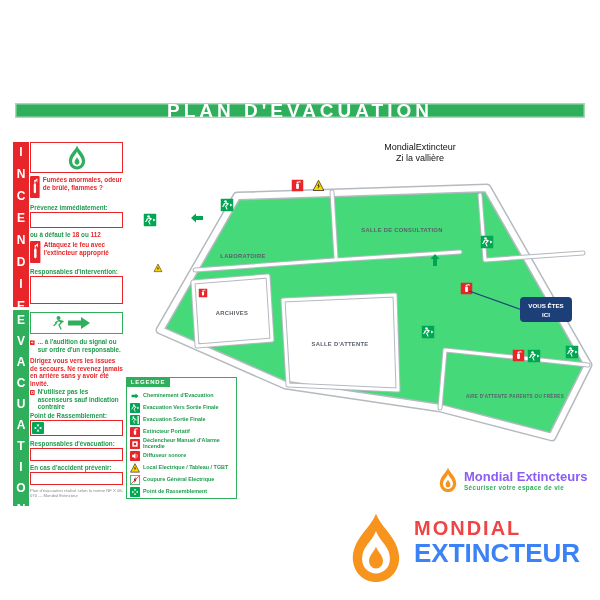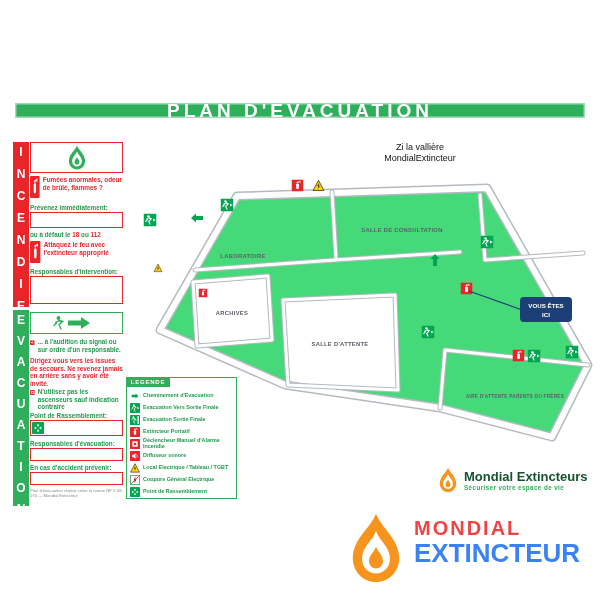--- a/index.html
+++ b/index.html
@@ -36,21 +36,21 @@
   .lg-row svg{flex:0 0 auto}
   .lg-row span{color:#1F9B4D;font-size:5.4px;font-weight:bold;line-height:1.05}
   
   .addr{position:absolute;left:310px;top:142px;width:220px;text-align:center;font-size:9px;color:#111;line-height:1.25}
   
   .room-label text{font-size:5.8px;fill:#5a6068;text-anchor:middle;font-weight:bold;letter-spacing:.3px;
     text-transform:uppercase;font-family:"Liberation Sans",sans-serif}
   .badge-t{font-size:6.2px;fill:#fff;font-weight:bold;text-anchor:middle;font-family:"Liberation Sans",sans-serif}
   
   .slogo{position:absolute;left:437px;top:467px;width:152px;display:flex;gap:5px;align-items:center}
-  .slogo-name{font-size:13px;font-weight:bold;color:#14532d;line-height:1.05}
+  .slogo-name{font-size:13px;font-weight:bold;color:#8b5cf6;line-height:1.05}
   .slogo-tag{font-size:6.3px;font-weight:bold;color:#2FAE5B;letter-spacing:.4px}
   .blogo-text{position:absolute;left:414px;top:517px}
   .blogo-l1{font-size:20px;font-weight:bold;color:#ef4444;letter-spacing:2px;line-height:1.1}
   .blogo-l2{font-size:26px;font-weight:bold;color:#3b82f6;letter-spacing:0;line-height:1.1}
 </style>
 </head>
 <body>
 
 <svg width="0" height="0" style="position:absolute" aria-hidden="true">
   <defs>
@@ -110,22 +110,22 @@
   </defs>
 </svg>
 
 <div>
 
   <div class="banner">
     <span>PLAN D'EVACUATION</span>
   </div>
 
   <div class="addr">
+    <div>MondialExtincteur</div>
     <div>Zi la vallière</div>
-    <div>MondialExtincteur</div>
   </div>
 
   <div class="vstrip red">INCENDIE</div>
 
   <div class="vstrip green">EVACUATION</div>
 
   <div class="hbox">
     <svg width="22" height="26" viewBox="0 0 40 48" style="color:#2FAE5B">
         <use href="#sym-flame"></use>
       </svg>

